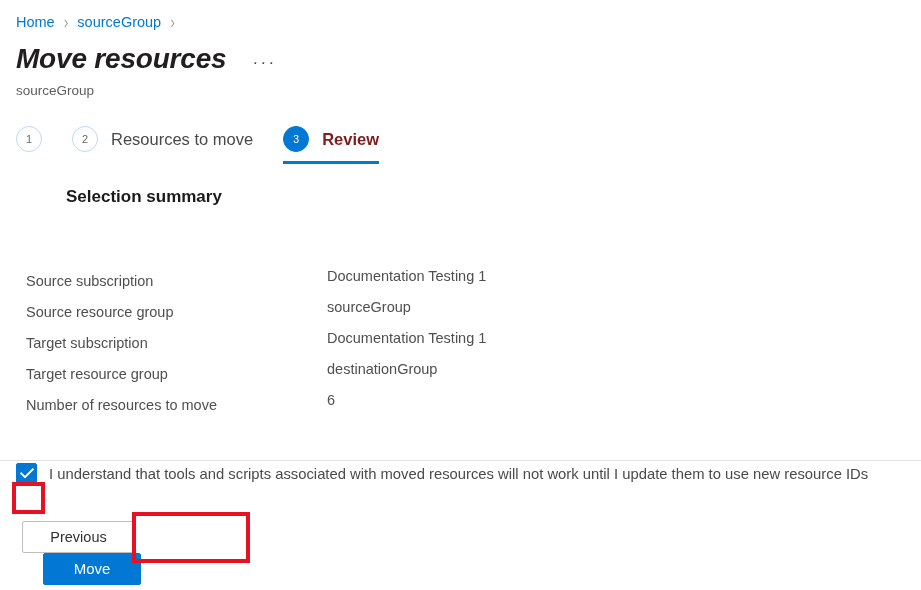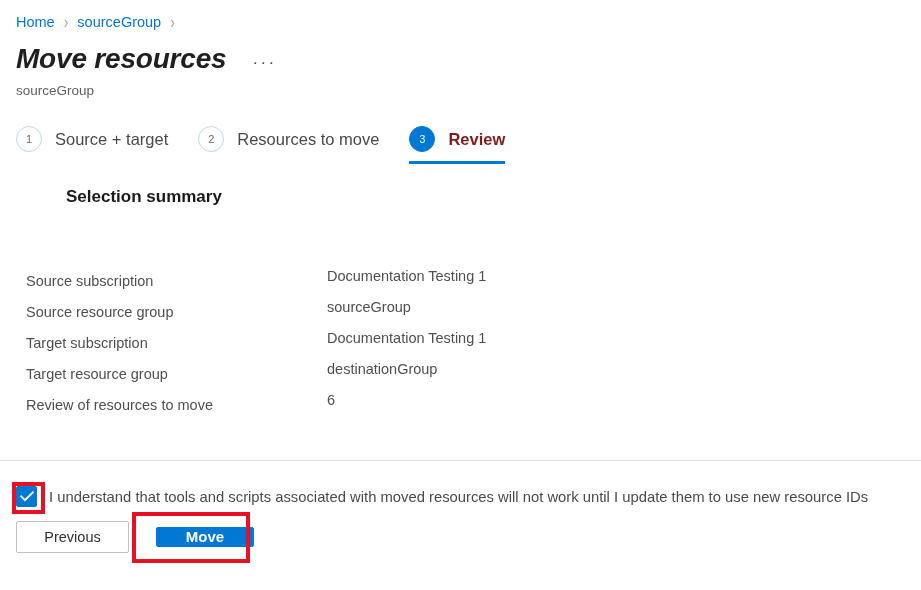--- a/index.html
+++ b/index.html
@@ -183,21 +183,21 @@
     left: 0;
     right: 0;
     top: 460px;
     height: 1px;
     background: #e1e1e1;
   }
 
   .consent-row {
     position: absolute;
     left: 16px;
-    top: 486px;
+    top: 463px;
     display: flex;
     align-items: center;
     text-align: center;
   }
   .checkbox-wrap {
     position: relative;
     width: 21px;
     height: 21px;
     flex: none;
   }
@@ -221,20 +221,21 @@
     color: #4a4a4a;
     white-space: nowrap;
   }
 
   .button-row {
     position: absolute;
     left: 16px;
     top: 521px;
     display: flex;
     align-items: center;
+    flex-direction: column;
   }
   .btn {
     font-family: "Liberation Sans", sans-serif;
     font-size: 14.5px;
     line-height: 18px;
     border-radius: 2px;
     box-sizing: border-box;
     cursor: pointer;
     display: flex;
     align-items: center;
@@ -242,25 +243,25 @@
   }
   .btn-secondary {
     width: 113px;
     height: 32px;
     background: #ffffff;
     border: 1px solid #bfbfbf;
     color: #323130;
   }
   .btn-primary {
     width: 98px;
-    height: 20px;
+    height: 32px;
     background: #0078d4;
     border: 1px solid #0078d4;
     color: #ffffff;
-    font-weight: 700;
+    font-weight: 400;
     font-size: 15px;
   }
   .move-slot {
     margin-left: 27px;
   }
 
   
   .annot {
     position: absolute;
     border: 4px solid #e81123;
@@ -293,21 +294,20 @@
 <div class="title-row">
   <span class="page-title">Move resources</span>
   <span class="ellipsis-btn">···</span>
 </div>
 <div class="subtitle">sourceGroup</div>
 
 <div class="stepper">
 
   <div class="step">
     <span class="step-circle inactive">1</span>
-    <span class="step-label">Source + target</span>
   </div>
 
   <div class="step">
     <span class="step-circle inactive">2</span>
     <span class="step-label">Resources to move</span>
   </div>
 
   <div class="step current">
     <span class="step-circle active">3</span>
     <span class="step-label">Review</span>
@@ -334,21 +334,21 @@
     <span class="summary-label">Target subscription</span>
     <span class="summary-value">Documentation Testing 1</span>
   </div>
 
   <div class="summary-row">
     <span class="summary-label">Target resource group</span>
     <span class="summary-value">destinationGroup</span>
   </div>
 
   <div class="summary-row">
-    <span class="summary-label">Review of resources to move</span>
+    <span class="summary-label">Number of resources to move</span>
     <span class="summary-value">6</span>
   </div>
 
 </div>
 
 <div class="footer-divider"></div>
 
 <div class="consent-row">
   <span class="checkbox-wrap">
     <span class="checkbox">

